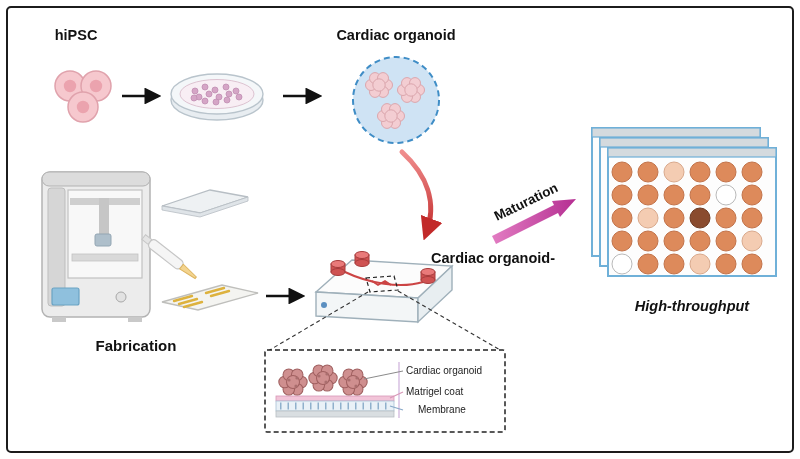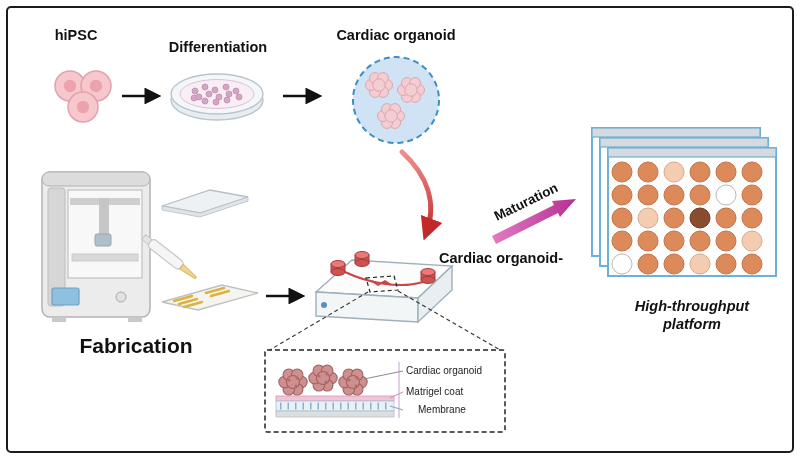--- a/index.html
+++ b/index.html
@@ -3,21 +3,21 @@
 <meta charset="utf-8">
 <style>
   html,body{margin:0;padding:0;background:#fff;}
   .stage{position:relative;width:800px;height:459px;background:#ffffff;overflow:hidden;
          font-family:"Liberation Sans",sans-serif;}
   .frame{position:absolute;left:6px;top:6px;right:6px;bottom:6px;border:2px solid #1c1c1c;
          border-radius:5px;pointer-events:none;}
   .art{position:absolute;left:0;top:0;}
   .lbl{position:absolute;transform:translateX(-50%);font-weight:bold;font-size:14.5px;
        color:#111;white-space:nowrap;text-align:center;line-height:18px;}
-  .lbl-big{font-size:21px;}
+  .lbl-big{font-size:15px;}
   .lbl-sm{position:absolute;font-size:10px;font-weight:normal;color:#222;white-space:nowrap;}
 </style>
 </head>
 <body>
 
 <div class="stage">
 
 <svg class="art" width="800" height="459" viewBox="0 0 800 459">
   <defs>
     <marker id="arrowBlack" viewBox="0 0 10 10" refX="8" refY="5" markerWidth="6.5" markerHeight="6.5" orient="auto">
@@ -220,27 +220,25 @@
           <circle cx="700" cy="264" r="10" fill="#f4ccb2" stroke="#d9a98c" stroke-width="1"></circle>
           <circle cx="726" cy="264" r="10" fill="#dd8a5b" stroke="#c2734a" stroke-width="1"></circle>
           <circle cx="752" cy="264" r="10" fill="#dd8a5b" stroke="#c2734a" stroke-width="1"></circle>
         </g>
   </g>
 </svg>
 
 <div class="frame"></div>
 
 <div class="lbl" style="left:76px;top:26px;">hiPSC</div>
-<div class="lbl" style="left:218px;top:38px;">Differentiation</div>
 <div class="lbl" style="left:396px;top:26px;">Cardiac organoid</div>
 <div class="lbl lbl-big" style="left:136px;top:337px;">Fabrication</div>
-<div class="lbl" style="left:493px;top:249px;margin-left:8px;">
+<div class="lbl" style="left:493px;top:249px;">
   <div>Cardiac organoid-</div>
 </div>
 <div class="lbl" style="left:692px;top:297px;font-style:italic;">
   <div>High-throughput</div>
-  <div>platform</div>
 </div>
 <div class="lbl-sm" style="left:406px;top:365px;">Cardiac organoid</div>
 <div class="lbl-sm" style="left:406px;top:386px;text-align:right;">Matrigel coat</div>
 <div class="lbl-sm" style="left:418px;top:404px;">Membrane</div>
 
 </div>
 
 </body></html>

